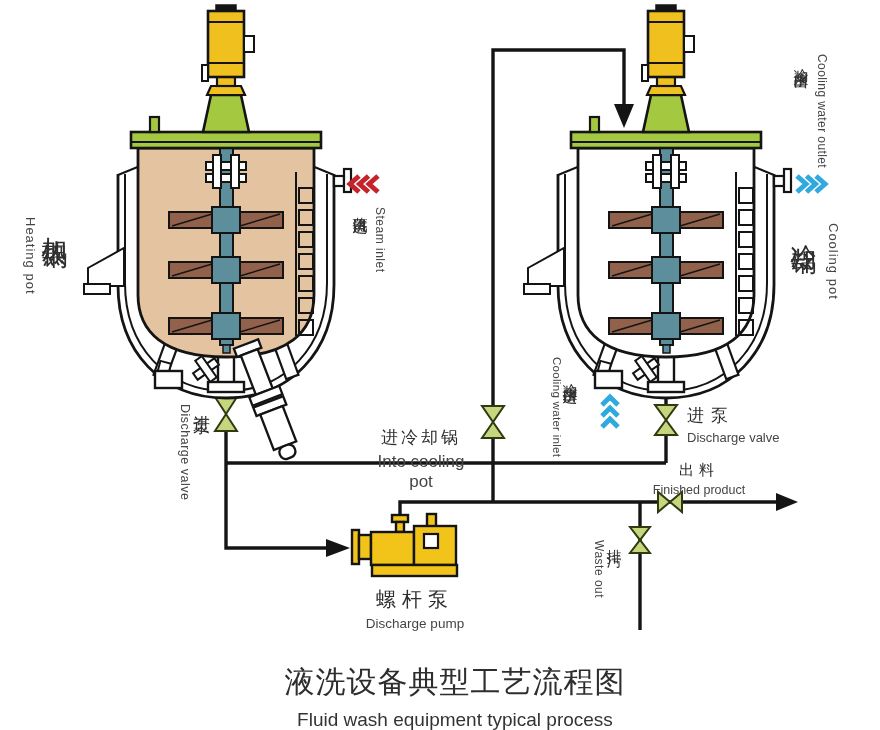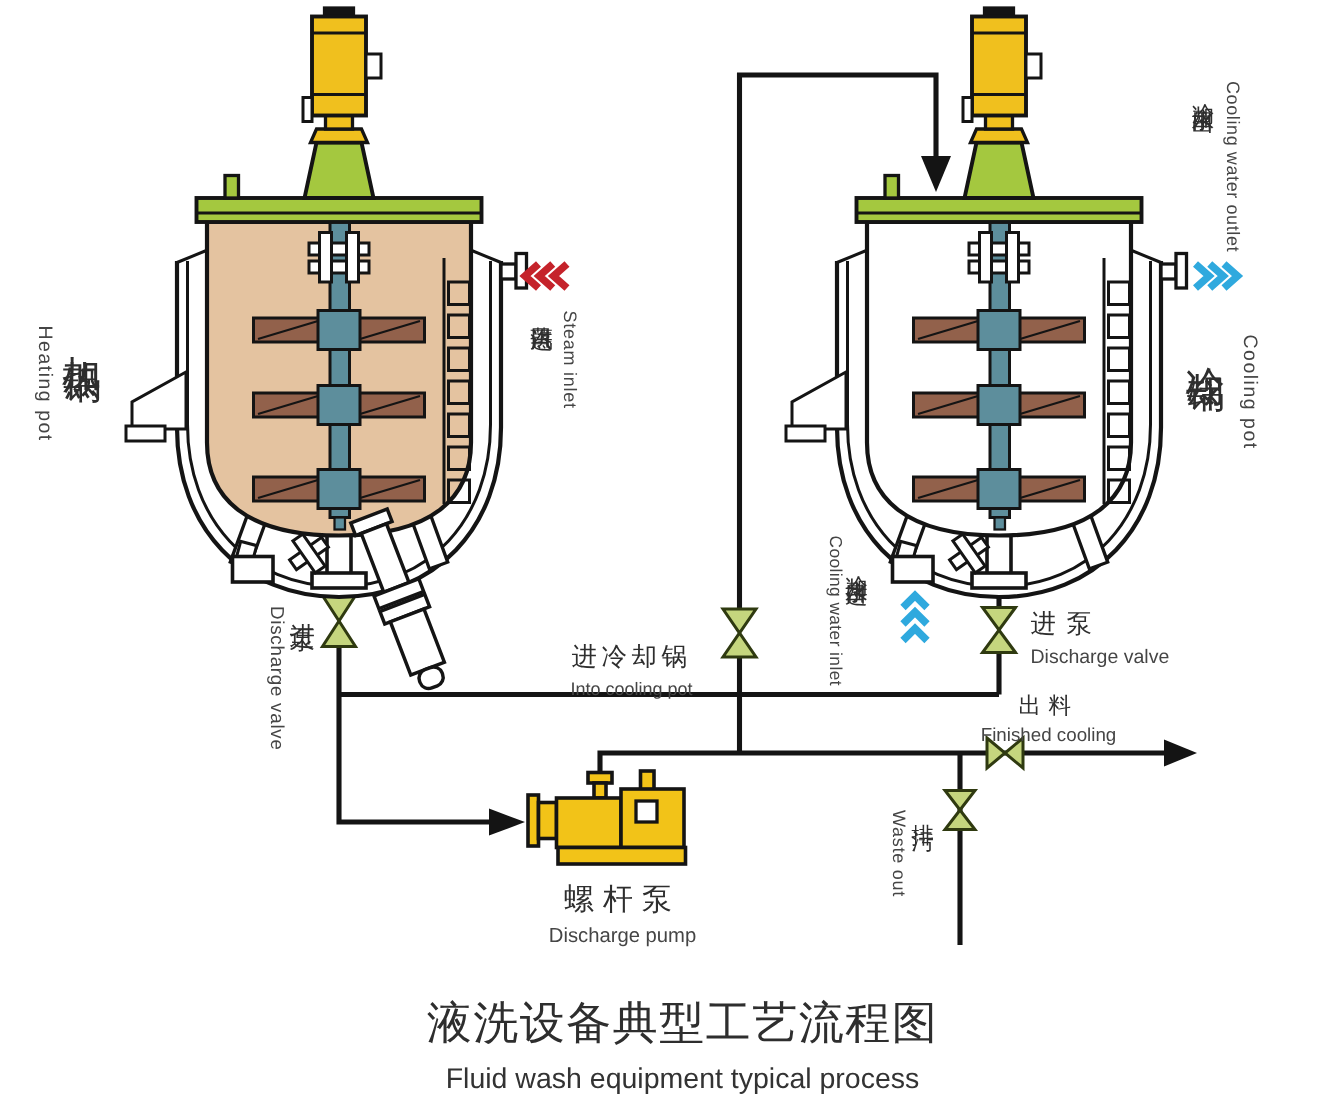--- a/index.html
+++ b/index.html
@@ -207,31 +207,31 @@
 <div class="lbl en v-rot" style="left:827px;top:223px;font-size:13px;letter-spacing:1px;">Cooling pot</div>
 
 <div class="lbl en v-rot" style="left:550px;top:357px;font-size:11.5px;letter-spacing:0.3px;">Cooling water inlet</div>
 <div class="lbl zh v-up" style="left:563px;top:371px;font-size:15px;letter-spacing:2px;">冷却水进口</div>
 
 <div class="lbl en v-rot" style="left:178px;top:404px;font-size:12.5px;letter-spacing:0.5px;">Discharge valve</div>
 <div class="lbl zh v-up" style="left:193px;top:402px;font-size:17px;letter-spacing:3px;">进泵</div>
 
 <div class="hblock" style="left:366px;top:404px;width:110px;margin-top:22px;">
   <span class="zh" style="font-size:17px;letter-spacing:3px;">进冷却锅</span>
-  <span class="en" style="font-size:12px;">Into cooling pot</span>
+  <span class="en" style="font-size:17px;">Into cooling pot</span>
 </div>
 
 <div class="hblock" style="left:687px;top:404px;text-align:left;">
   <span class="zh" style="display:block;font-size:17px;letter-spacing:7px;">进泵</span>
   <span class="en" style="display:block;margin-top:3px;font-size:13px;">Discharge valve</span>
 </div>
 
 <div class="hblock" style="left:643px;top:461px;width:112px;">
   <span class="zh" style="font-size:15px;letter-spacing:5px;">出料</span>
-  <span class="en" style="font-size:12.5px;">Finished cooling</span>
+  <span class="en" style="font-size:12.5px;">Finished product</span>
 </div>
 
 <div class="lbl en v-rot" style="left:593px;top:540px;font-size:12px;letter-spacing:0.5px;">Waste out</div>
 <div class="lbl zh v-up" style="left:607px;top:537px;font-size:15px;letter-spacing:4px;">排污</div>
 
 <div class="hblock" style="left:342px;top:586px;width:146px;">
   <span class="zh" style="font-size:20px;letter-spacing:6px;">螺杆泵</span>
   <span class="en" style="font-size:13.5px;">Discharge pump</span>
 </div>
 

